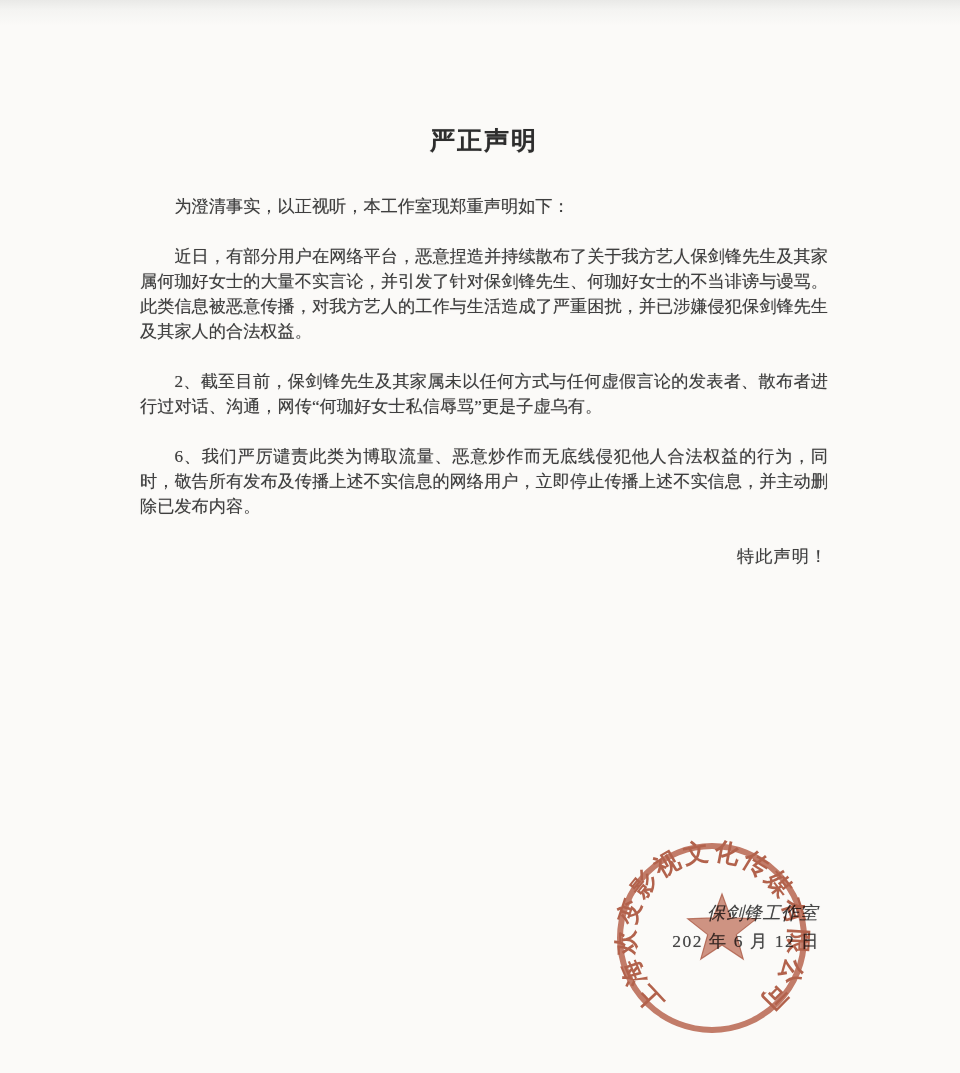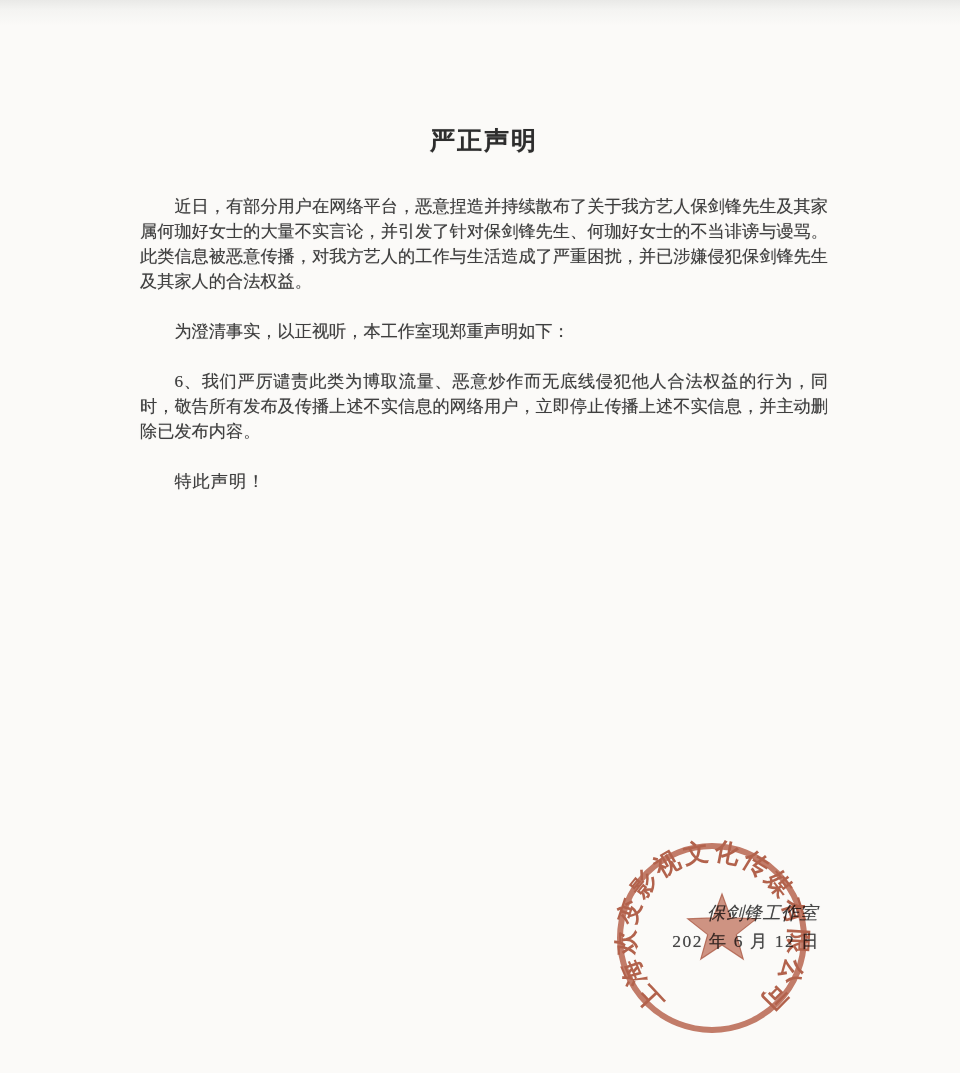--- a/index.html
+++ b/index.html
@@ -37,21 +37,21 @@
   }
   .content p {
     margin: 0 0 25px 0;
     font-size: 17.2px;
     line-height: 25px;
     text-align: justify;
     text-indent: 2em;
     color: #3f3f3f;
   }
   .content p.closing {
-    text-align: left;
+    text-align: right;
     letter-spacing: 1px;
   }
   .sig-name {
     position: absolute;
     top: 901px;
     right: 142px;
     font-size: 18px;
     letter-spacing: 0.5px;
     color: #444;
     text-shadow: 0 0 0.7px rgba(70,70,70,0.55);
@@ -85,22 +85,23 @@
     fill: #b05840;
   }
 </style>
 </head>
 <body>
 
 <div class="page">
 
   <div class="content">
     <h1 class="doc-title">严正声明</h1>
+    <p>为澄清事实，以正视听，本工作室现郑重声明如下：</p>
     <p>近日，有部分用户在网络平台，恶意捏造并持续散布了关于我方艺人保剑锋先生及其家属何珈好女士的大量不实言论，并引发了针对保剑锋先生、何珈好女士的不当诽谤与谩骂。此类信息被恶意传播，对我方艺人的工作与生活造成了严重困扰，并已涉嫌侵犯保剑锋先生及其家人的合法权益。</p>
-    <p>为澄清事实，以正视听，本工作室现郑重声明如下：</p>
+    <p>2、截至目前，保剑锋先生及其家属未以任何方式与任何虚假言论的发表者、散布者进行过对话、沟通，网传“何珈好女士私信辱骂”更是子虚乌有。</p>
     <p>6、我们严厉谴责此类为博取流量、恶意炒作而无底线侵犯他人合法权益的行为，同时，敬告所有发布及传播上述不实信息的网络用户，立即停止传播上述不实信息，并主动删除已发布内容。</p>
     <p class="closing">特此声明！</p>
   </div>
 
   <div class="sig-name">保剑锋工作室</div>
   <div class="sig-date">202 年 6 月 12 日</div>
 
   <svg class="seal" viewBox="0 0 208 208" xmlns="http://www.w3.org/2000/svg">
     <circle cx="104" cy="104" r="92" fill="none" stroke="#b55b44" stroke-width="6" opacity="0.85"></circle>
     <polygon points="114,60 122.8,83.9 148.2,84.9 128.3,100.6 135.2,125.1 114,111 92.8,125.1 99.7,100.6 79.8,84.9 105.2,83.9" fill="#bc6249" fill-opacity="0.72" stroke="#a84f38" stroke-width="1.2" stroke-opacity="0.8"></polygon>

